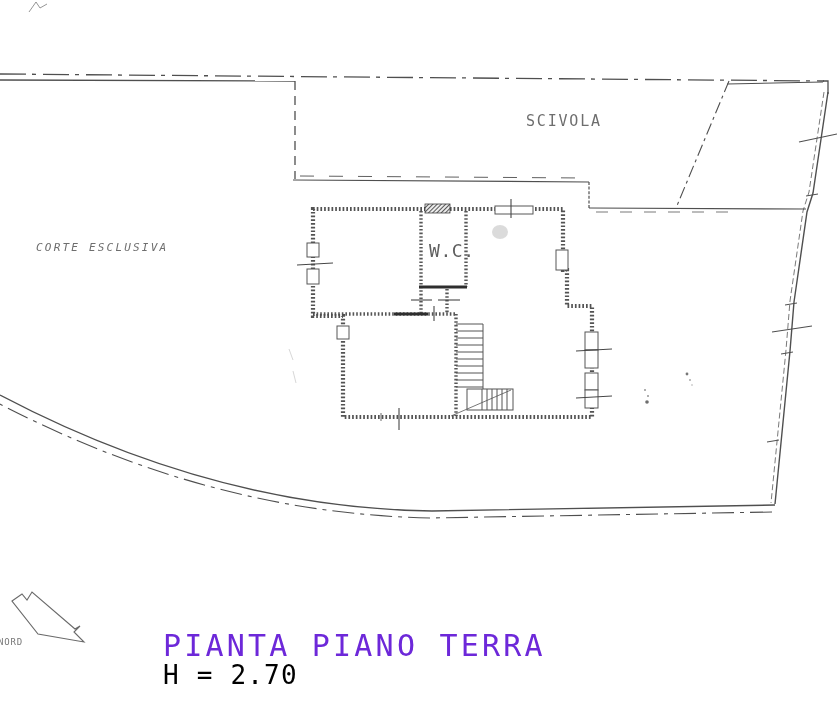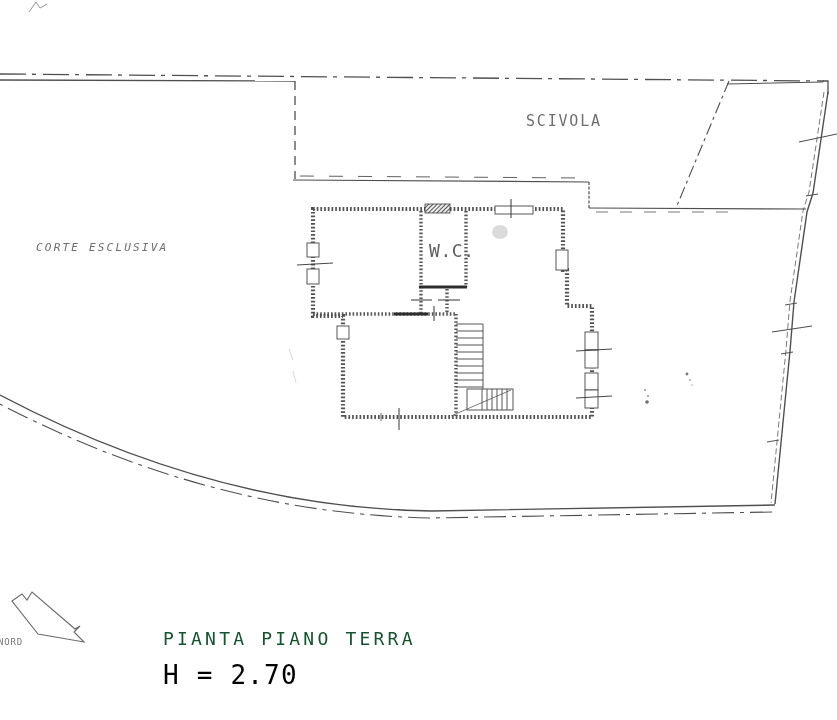--- a/index.html
+++ b/index.html
@@ -15,21 +15,21 @@
     position:absolute;
     color:#6e6e6e;
     font-family:"DejaVu Sans Mono", monospace;
     white-space:nowrap;
     -webkit-user-select:none;user-select:none;
   }
   .lbl-corte   {left:36px;  top:241px; font-size:11px; letter-spacing:2.2px;font-style:italic;}
   .lbl-scivola {left:526px; top:112px; font-size:15px; letter-spacing:1.8px;}
   .lbl-wc      {left:429px; top:240px; font-size:18px; letter-spacing:0.6px; color:#5f5f5f;}
   .lbl-nord    {left:-2px;  top:637px; font-size:9px;  letter-spacing:0.8px; color:#777;}
-  .lbl-title   {left:163px; top:628px; font-size:18px; letter-spacing:3.2px; color:#14532d;}
+  .lbl-title   {left:163px; top:628px; font-size:30px; letter-spacing:3.2px; color:#6d28d9;}
   .lbl-height  {left:163px; top:660px; font-size:26px; letter-spacing:1.2px; color:#000000;}
 </style>
 </head>
 <body>
 
 <div id="sheet">
 
   <svg width="837" height="720" viewBox="0 0 837 720">
     <defs>
       <pattern id="hatch" width="3" height="3" patternUnits="userSpaceOnUse" patternTransform="rotate(45)">

